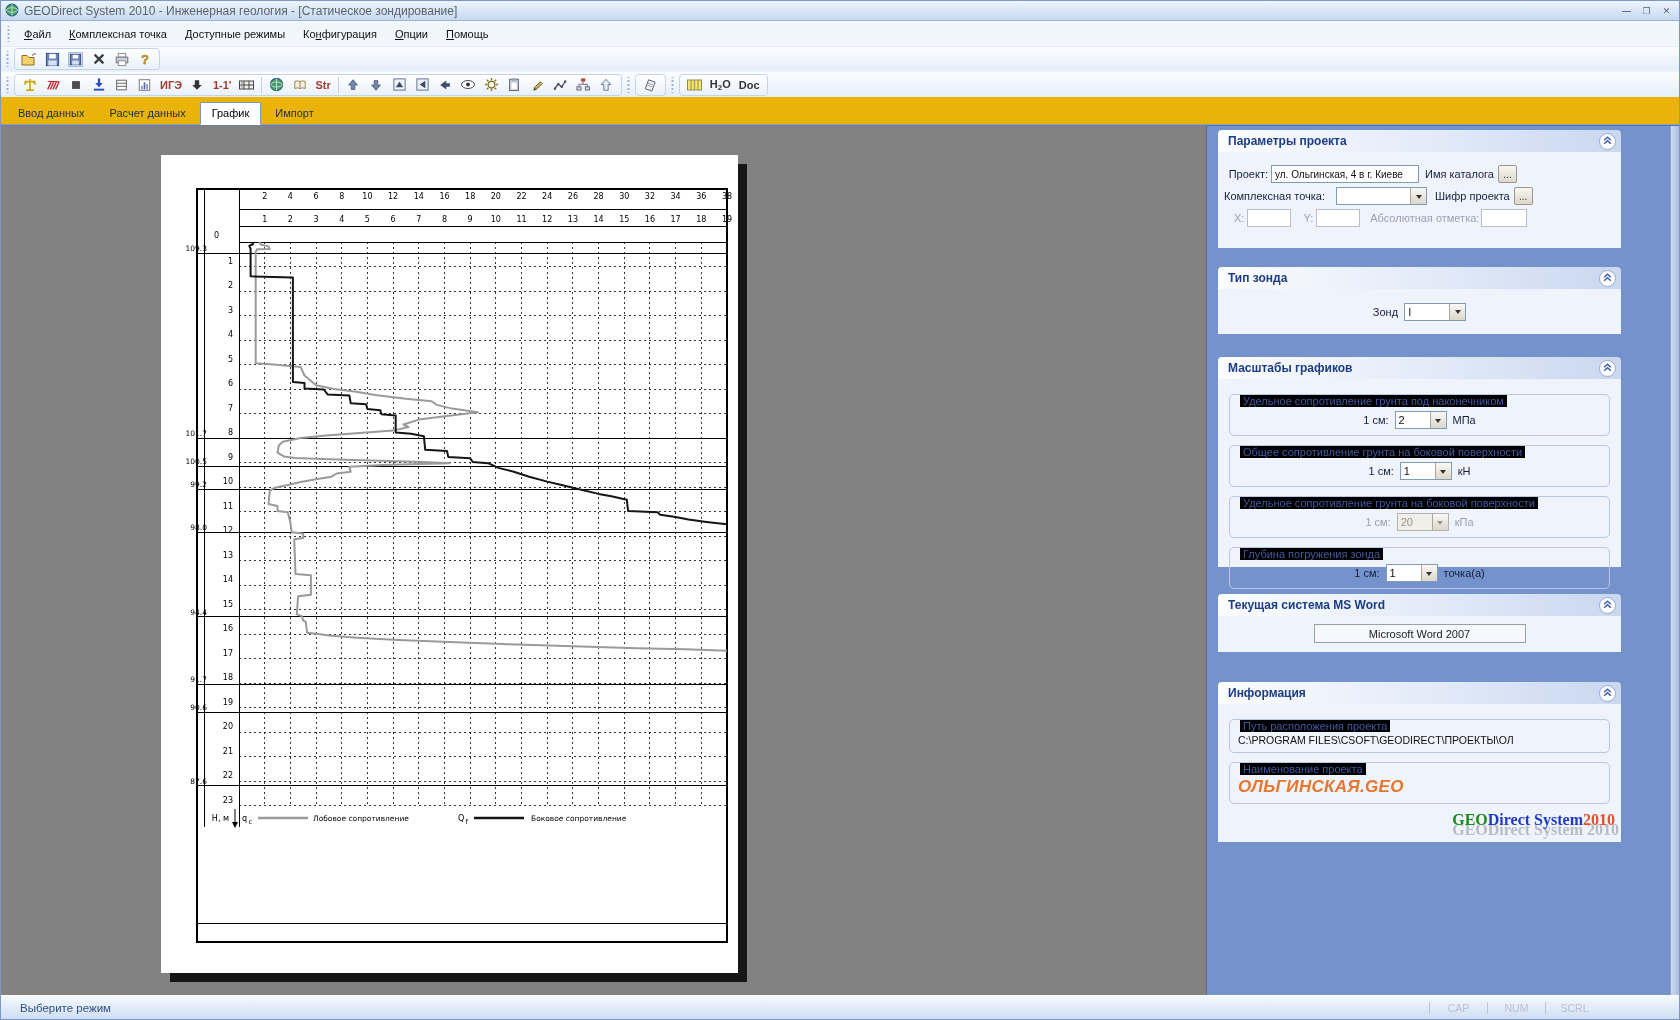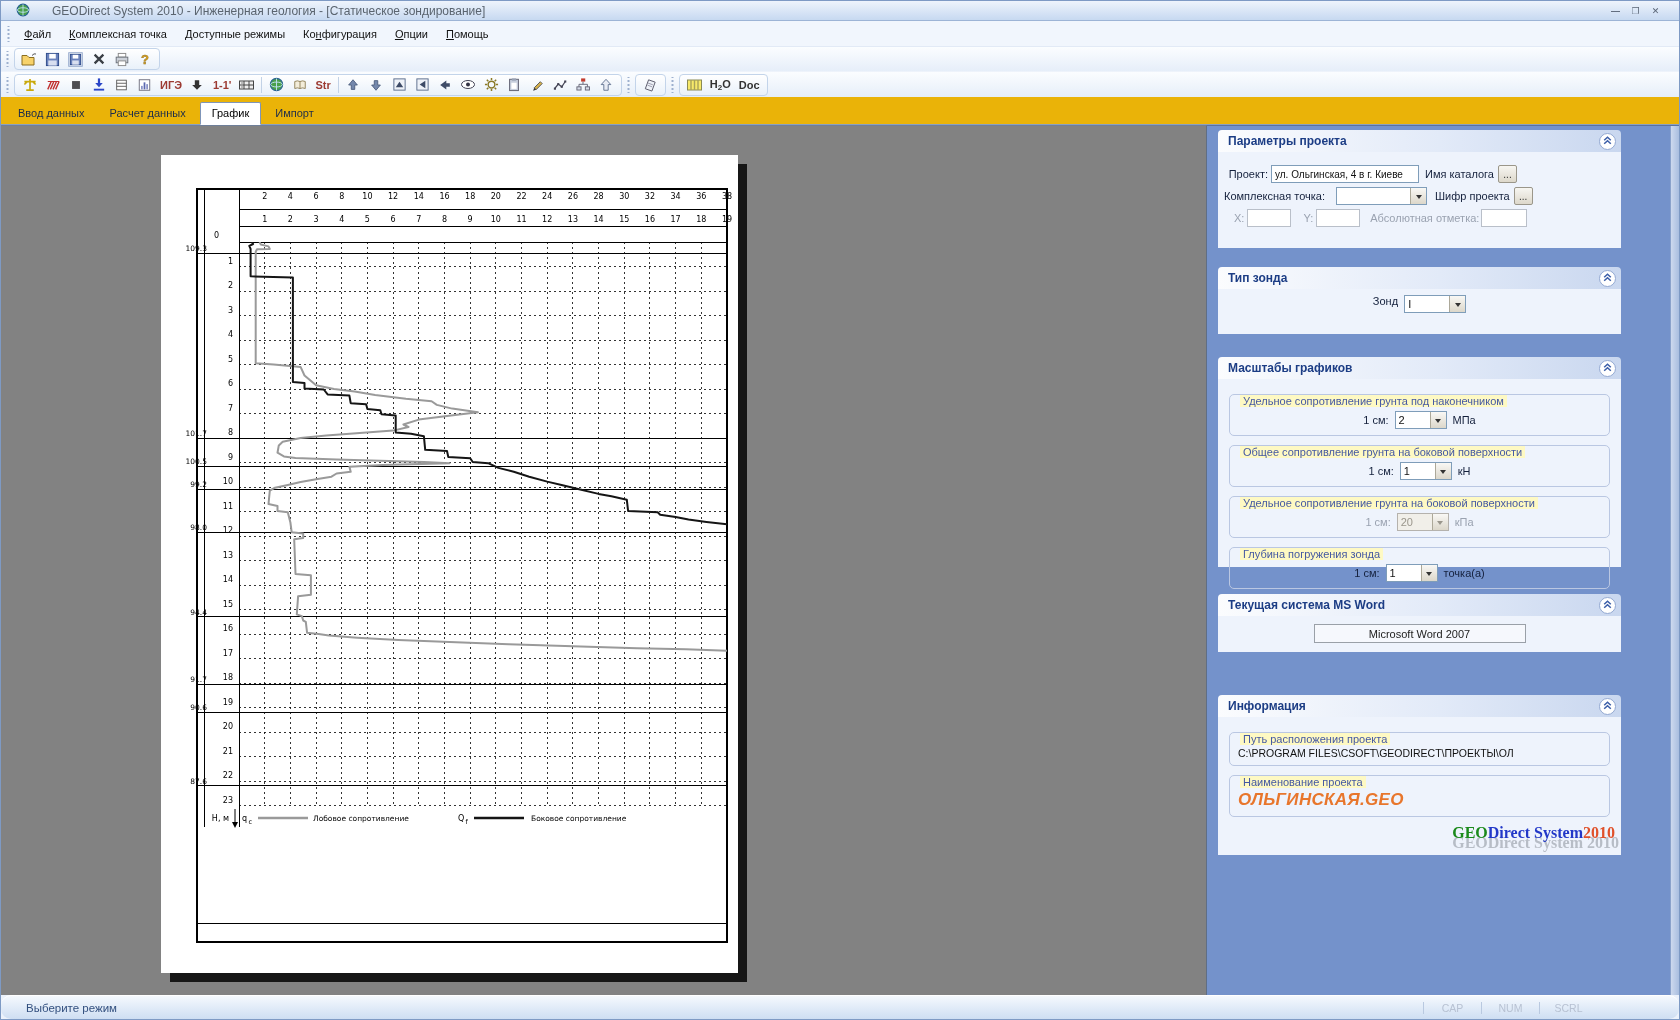--- a/index.html
+++ b/index.html
@@ -1,21 +1,21 @@
 <!DOCTYPE html>
 <html><head>
 <meta charset="utf-8">
 <style>
   * { box-sizing: border-box; margin: 0; padding: 0; }
   html,body { width:1680px; height:1020px; overflow:hidden; }
   body { font-family:"Liberation Sans","DejaVu Sans",sans-serif; font-size:11px; background:#ecf2fb; color:#111; }
   .window { position:relative; width:1680px; height:1020px; display:flex; flex-direction:column; border:1px solid #7e9ac4; }
 
   
-  .titlebar { height:20px; flex:0 0 20px; display:flex; align-items:center; gap:22px; padding:0 15px;
+  .titlebar { height:20px; flex:0 0 20px; display:flex; align-items:center; gap:5px; padding:0 4px;
     background:linear-gradient(#eef4fc,#c7d9f1); border-bottom:1px solid #9db4d6; }
   .title-text { color:#5a646f; font-size:12px; white-space:nowrap; }
   .win-btns { margin-left:auto; display:flex; gap:3px; }
   .win-btn { width:17px; height:14px; display:flex; align-items:center; justify-content:center;
     color:#5a6576; font-size:9px; font-weight:bold; }
 
   
   .menubar { height:26px; flex:0 0 26px; display:flex; align-items:center; background:#f1f6fd; border-bottom:1px solid #e2eaf6; padding-left:3px; }
   .grip { width:5px; height:16px; margin:0 4px 0 2px;
     background-image:radial-gradient(circle,#9db0ce 1px,transparent 1.2px); background-size:4px 4px; background-position:center; }
@@ -49,54 +49,54 @@
   
   .rightpanel { flex:1 1 auto; background:#7492cb; border-top:1px solid #5a729f; padding:4px 0 0 11px; position:relative; }
   .scrollstrip { position:absolute; top:0; right:0; bottom:0; width:9px; background:linear-gradient(90deg,#cdd9ee,#a9bedf); border-left:1px solid #8aa2cb; }
   .card { width:403px; }
   .card-header { height:22px; display:flex; align-items:center; padding:0 5px 0 10px;
     background:linear-gradient(90deg,#fbfcfe 0%,#e2eaf8 55%,#c9d7ef 100%); border-radius:4px 4px 0 0; }
   .card-title { font-weight:bold; color:#1c3d85; font-size:12px; }
   .chevron-btn { margin-left:auto; width:17px; height:17px; border-radius:50%; background:#fff; border:1px solid #93a9d2;
     color:#3b5ea8; display:flex; align-items:center; justify-content:center; }
   .card-body { background:#eef3fc; padding:6px 6px; position:relative; }
-  .m19{margin-bottom:19px}.m23{margin-bottom:23px}.m27{margin-bottom:27px}.m25{margin-bottom:43px}
+  .m19{margin-bottom:19px}.m23{margin-bottom:23px}.m27{margin-bottom:27px}.m25{margin-bottom:30px}
 
   .frow { display:flex; align-items:center; margin:4px 0; }
   .flabel { white-space:nowrap; color:#14203c; }
   .flabel.dis, .dis { color:#9aa2b0; }
   .tb-input { height:18px; border:1px solid #7f9db9; background:#fff; padding:0 3px; font-size:10px; display:flex; align-items:center; overflow:hidden; white-space:nowrap; }
   .tb-input.dis { border-color:#b9bfc9; }
   .combo { height:18px; border:1px solid #7f9db9; background:#fff; display:flex; }
   .combo .val { flex:1; padding:0 3px; display:flex; align-items:center; overflow:hidden; }
   .combo .dd { width:16px; background:linear-gradient(#f9f8f5,#dcd7ca); border-left:1px solid #aca899; display:flex; align-items:center; justify-content:center; }
   .tri { width:0; height:0; border:3.5px solid transparent; border-top:4.5px solid #333; margin-top:4px; }
   .combo.disabled { background:#f1efe9; border-color:#b5b2ad; }
   .combo.disabled .val { color:#9a968c; }
   .combo.disabled .tri { border-top-color:#9a968c; }
   .dots-btn { width:19px; height:18px; background:linear-gradient(#f7f6f2,#ddd8cb); border:1px solid #9a968a; border-radius:2px;
     display:flex; align-items:center; justify-content:center; color:#333; font-size:10px; }
 
   .group { border:1px solid #bac7e2; border-radius:5px; margin:9px 11px 7px; padding:0 8px 6px; }
-  .group-label { color:#4458a2; display:inline-block; background:#fef9c3; padding:0 3px; margin:-7px 0 2px 2px; white-space:nowrap;text-align:center; }
+  .group-label { color:#4458a2; display:inline-block; background:#000000; padding:0 3px; margin:-7px 0 2px 2px; white-space:nowrap;text-align:center; }
   .group-row { display:flex; align-items:center; justify-content:center; gap:6px; margin-top:2px; }
 
   .word-box { width:212px; height:19px; margin:6px auto 8px; border:1px solid #9aa0a8; background:#f6f8fd;
     display:flex; align-items:center; justify-content:center; color:#222; }
 
   .proj-name { color:#e8762c; font-weight:bold; font-style:italic; font-size:17px; letter-spacing:.3px; white-space:nowrap; }
   .proj-path { font-size:10.5px; color:#111; white-space:nowrap; overflow:hidden; }
   .logo-wrap { position:relative; height:30px; margin:4px 6px 0 0; text-align:right;
     font-family:"Liberation Serif","DejaVu Serif",serif; font-weight:bold; font-size:16px; }
   .logo-main { position:relative; z-index:1; white-space:nowrap; }
   .logo-geo { color:#1b8a1b; } .logo-direct { color:#2238c8; } .logo-year { color:#e0512b; }
   .logo-shadow { position:absolute; right:-4px; top:10px; color:#8b919b; opacity:.55; z-index:0; white-space:nowrap; }
 
   
-  .statusbar { height:24px; flex:0 0 24px; background:linear-gradient(#f5f9fe,#cedef2); border-top:1px solid #ffffff; display:flex; align-items:center; padding:0 18px;border-radius:10px; }
+  .statusbar { height:24px; flex:0 0 24px; background:linear-gradient(#f5f9fe,#cedef2); border-top:1px solid #ffffff; display:flex; align-items:center; padding:0 12px; }
   .status-text { padding:0 7px; color:#33507f; font-size:11.5px; }
   .status-right { margin-left:auto; display:flex; align-items:center; height:16px; margin-right:64px; }
   .status-cell { width:58px; text-align:center; color:#b7c1d2; border-left:1px solid #b9c9e0; font-size:10.5px; }
 </style>
 </head>
 <body>
 
 <div class="window">
 
   <div class="titlebar">
@@ -605,21 +605,21 @@
 
       <div class="card m23">
         <div class="card-header">
           <span class="card-title">Тип зонда</span>
           <span class="chevron-btn">
               <span><svg width="9" height="9" viewBox="0 0 9 9">
                   <path d="M1.2 4.3 L4.5 1.2 L7.8 4.3 M1.2 7.8 L4.5 4.7 L7.8 7.8" stroke="currentColor" fill="none" stroke-width="1.5"></path>
                 </svg></span>
             </span>
         </div>
-        <div class="card-body" style="height:45px; display:flex; align-items:flex-start; justify-content:center; gap:6px;">
+        <div class="card-body" style="height:45px; display:flex; align-items:center; justify-content:center; gap:6px;">
           <span class="flabel">Зонд</span>
           <span class="combo" style="width:62px;">
             <span class="val">I</span>
               <span class="dd">
                 <span class="tri"></span>
               </span>
           </span>
         </div>
       </div>
 

